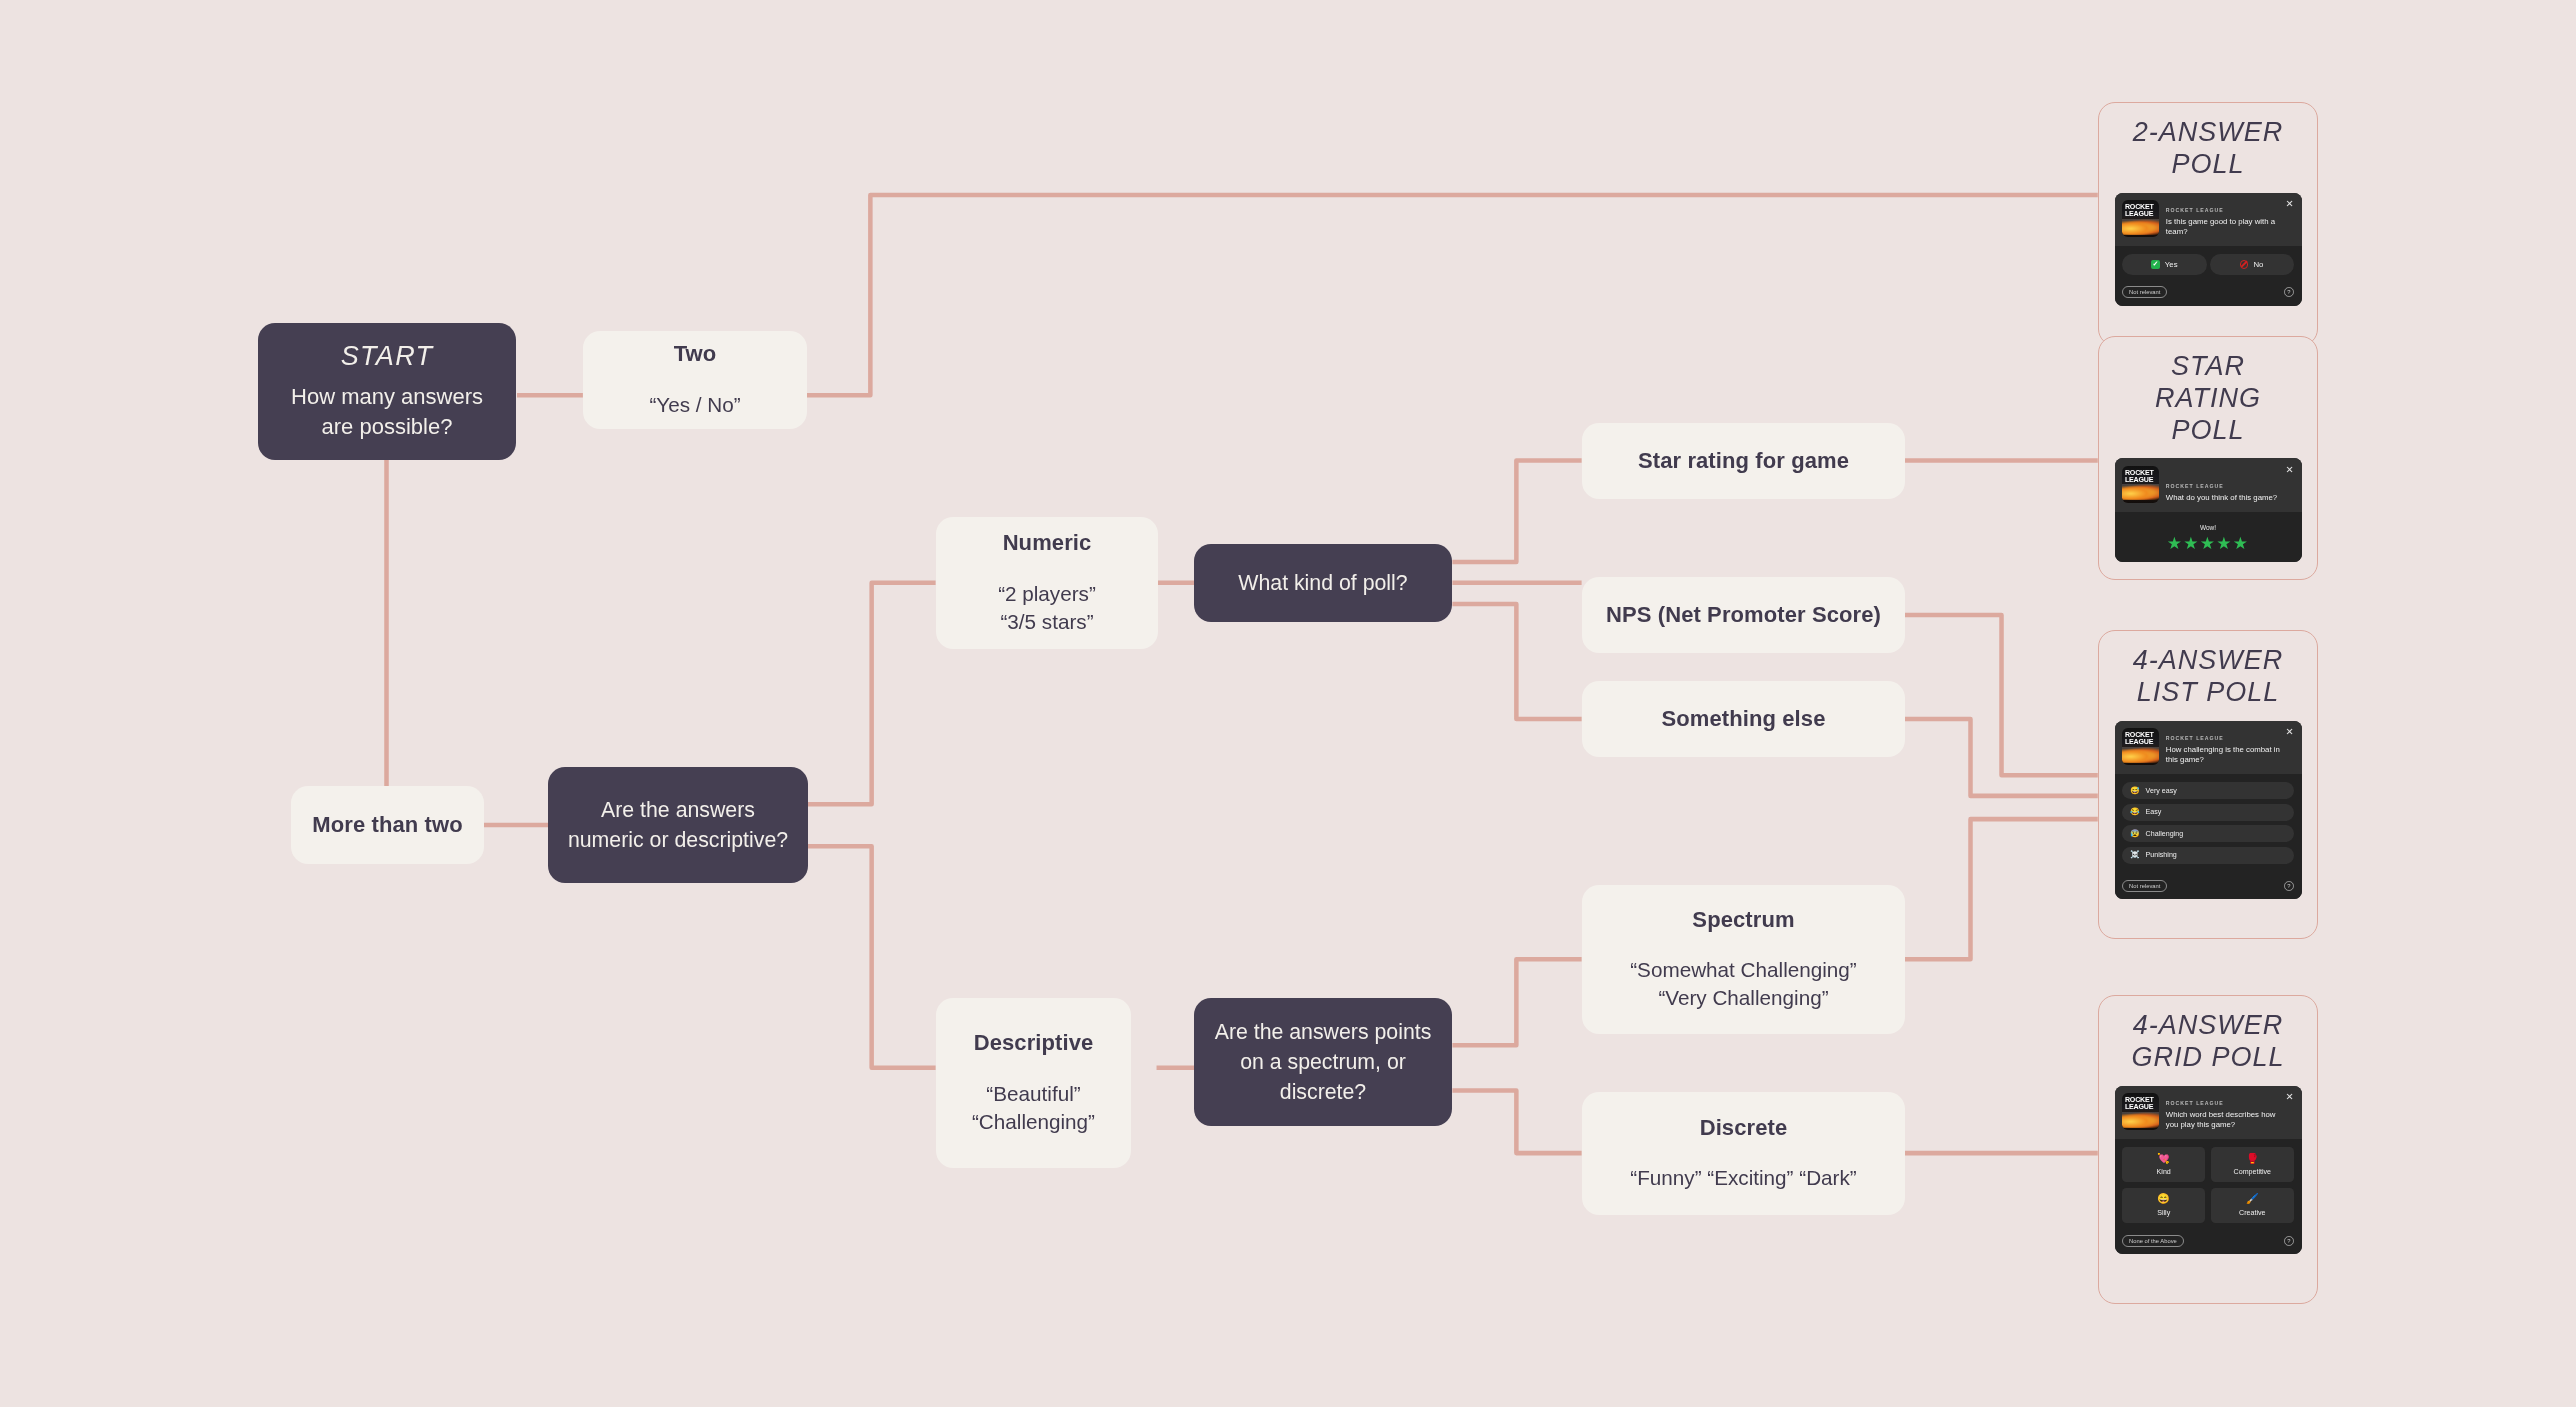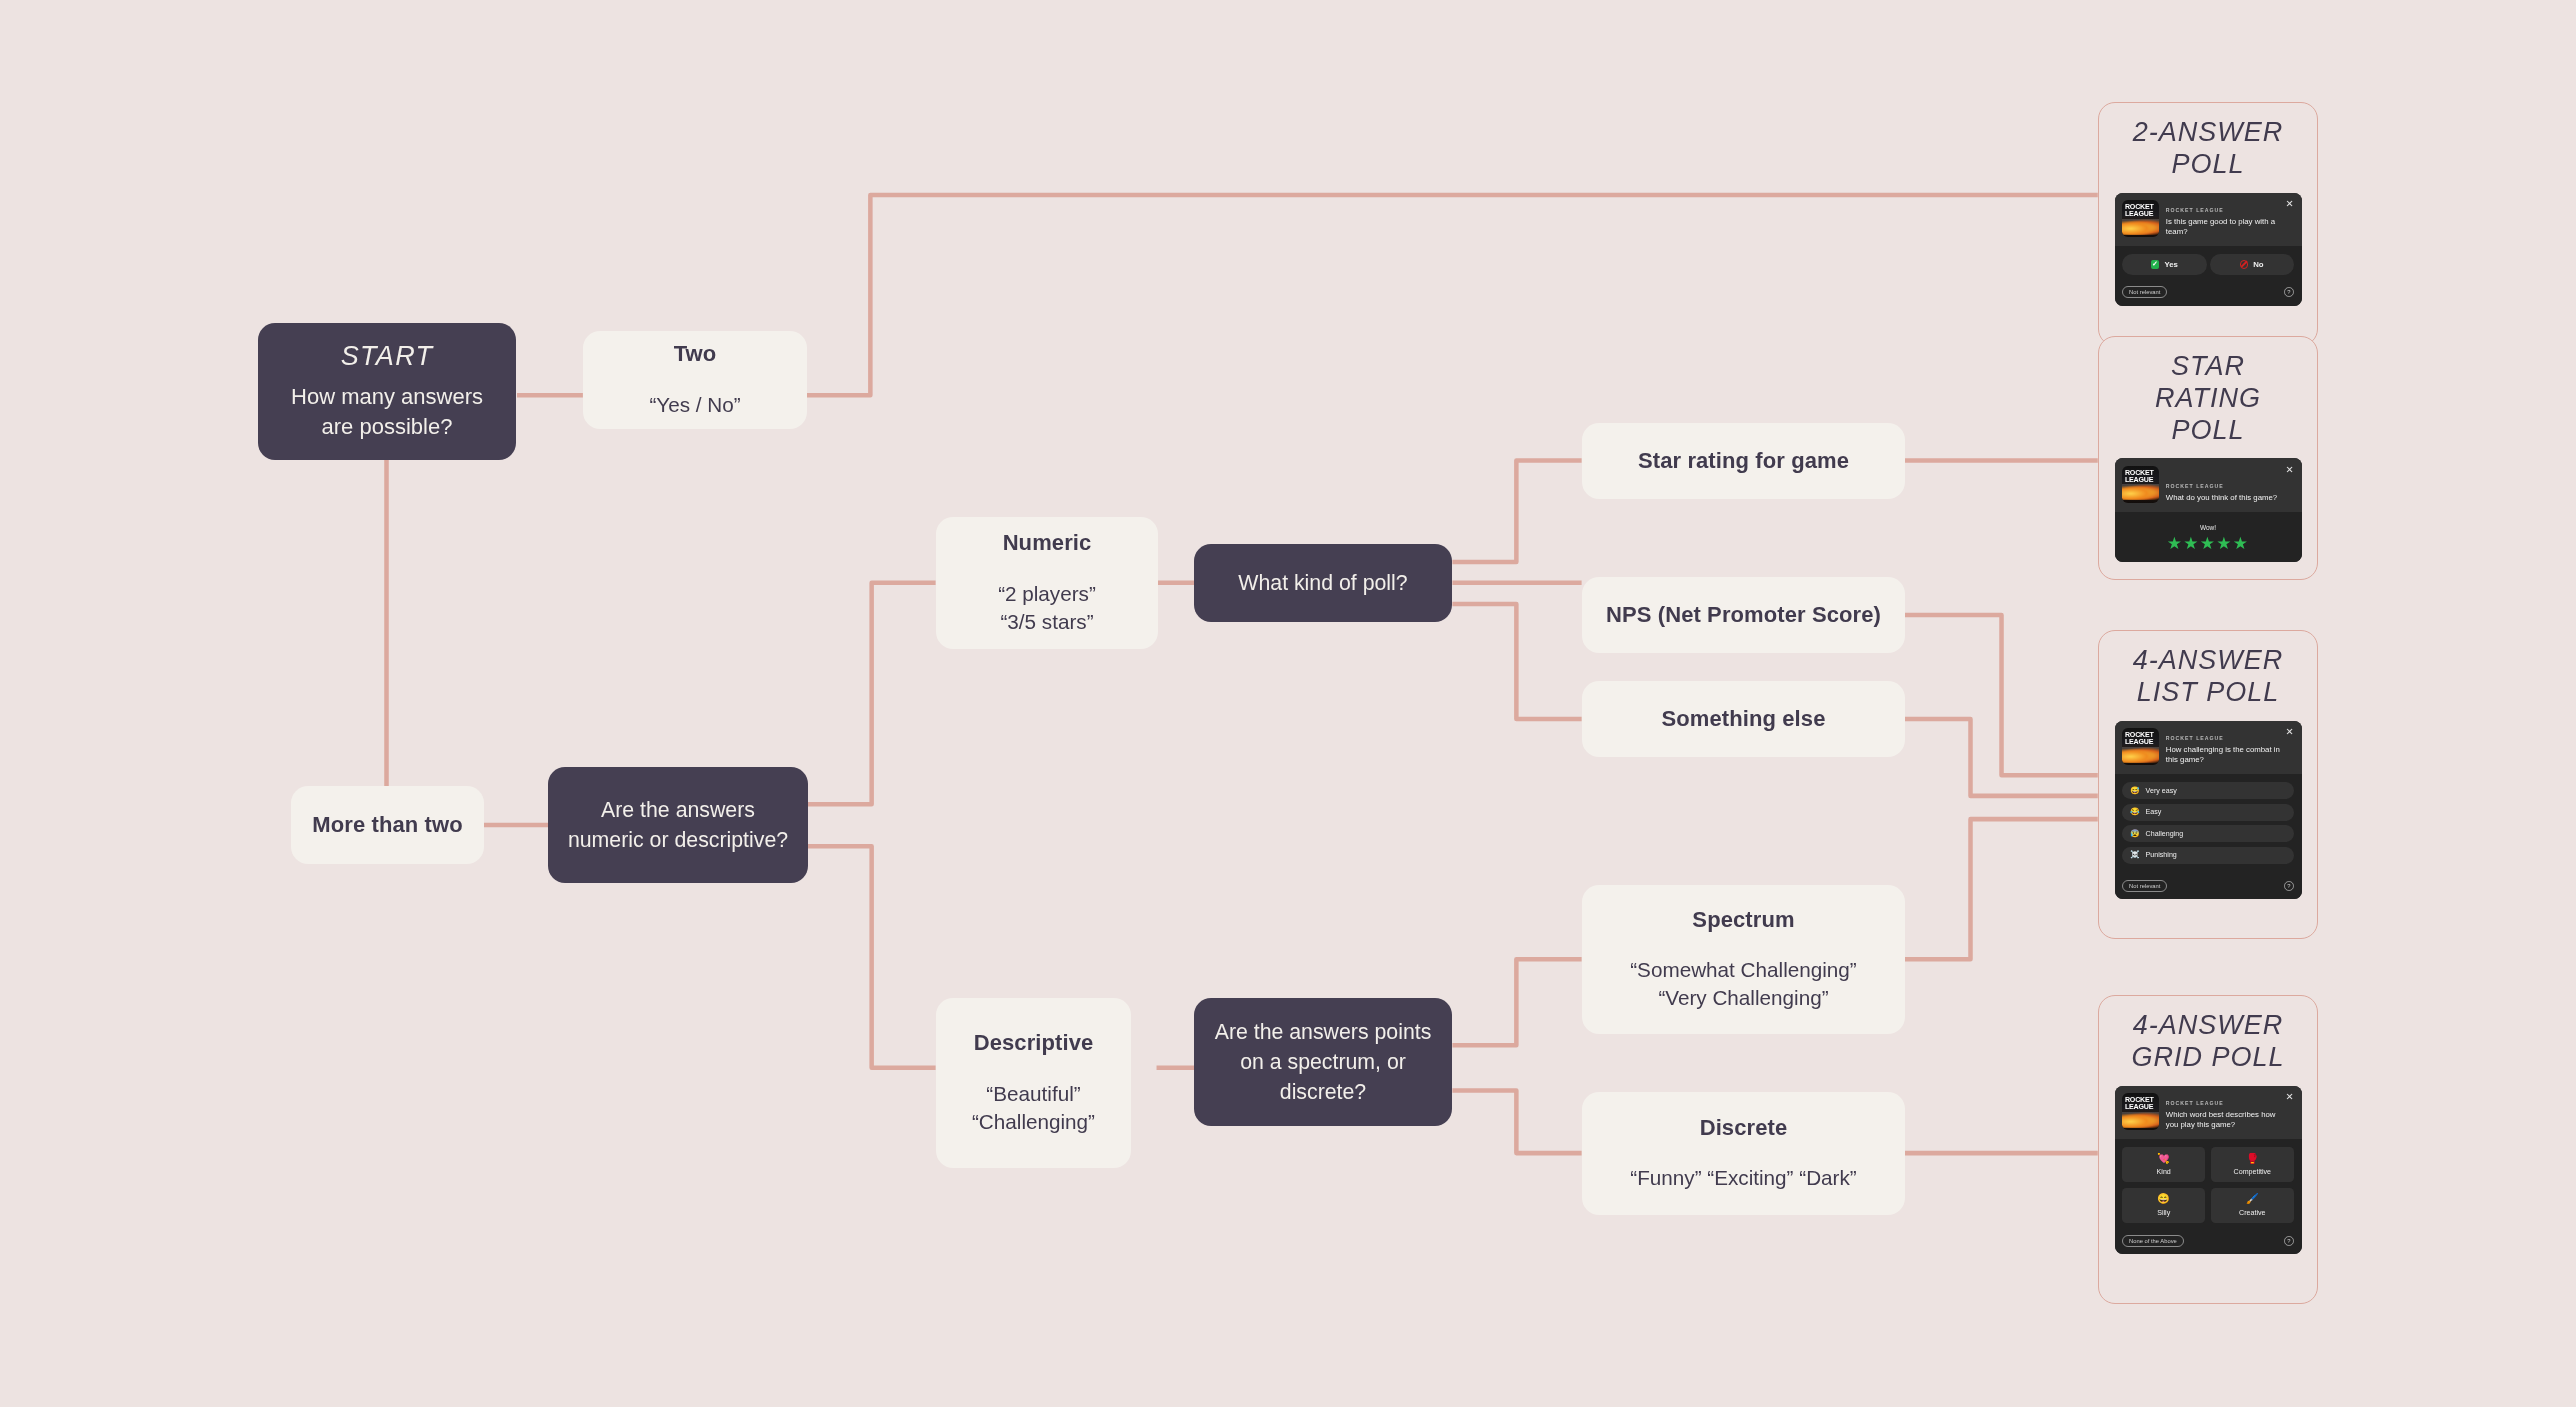--- a/index.html
+++ b/index.html
@@ -92,21 +92,21 @@
     color: #b9b9b9; font-size: 5.2px; letter-spacing: 1px;
     font-weight: 700; margin: 1.3px 0 3.9px;
   }
   .qtext { color: #f1f1f1; font-size: 7.8px; line-height: 1.33; }
   .xbtn {
     position: absolute; top: 6.5px; right: 7.8px;
     color: #e6e6e6; font-size: 9.7px; line-height: 1; font-weight: 300;
   }
   .poll-body { padding: 7.8px 7.8px 6.5px; background: #232323; }
 
-  .two-row { display: flex; gap: 3px; font-weight: bold; }
+  .two-row { display: flex; gap: 3px; }
   .pill {
     flex: 1 1 0; background: #333; border-radius: 26px;
     display: flex; align-items: center; justify-content: center; gap: 5.2px;
     padding: 5.8px 0; color: #efefef; font-size: 7.8px;
   }
   .sq { width: 8.4px; height: 8.4px; border-radius: 1.9px; display:inline-block; }
   .sq.green { background: #22b14c; position: relative; }
   .sq.green::after {
     content: "✓"; position: absolute; inset: 0; color: #fff;
     font-size: 7.1px; line-height: 8.4px; text-align: center; font-weight: 700;

